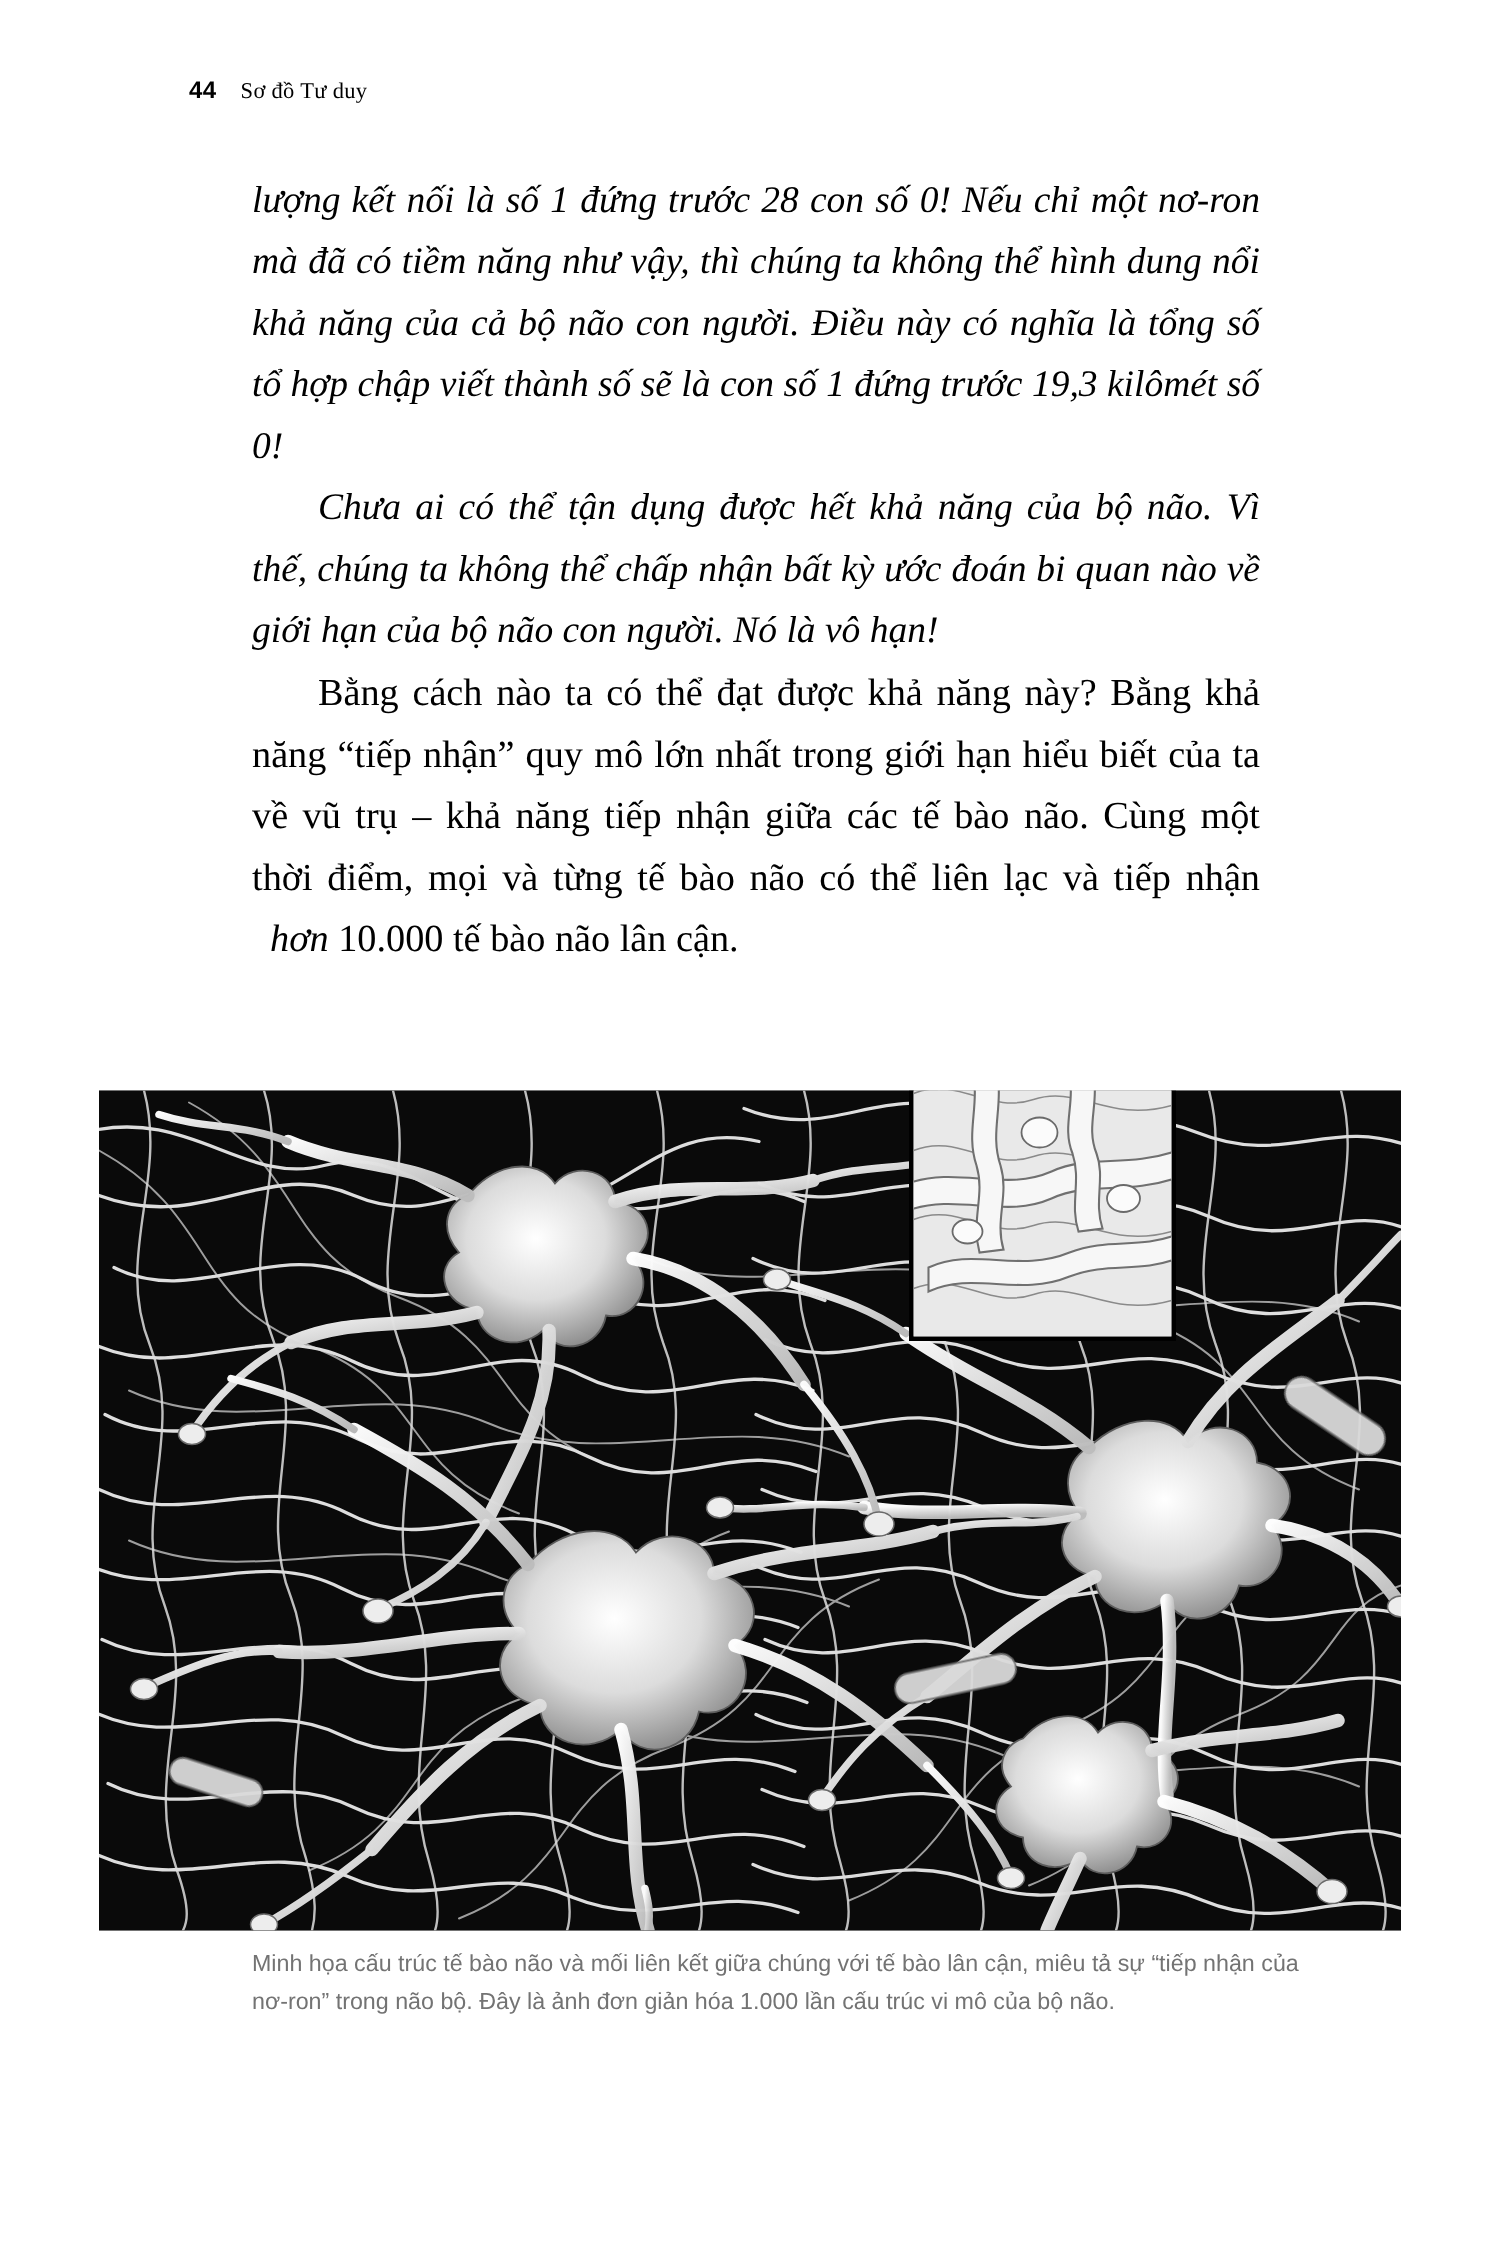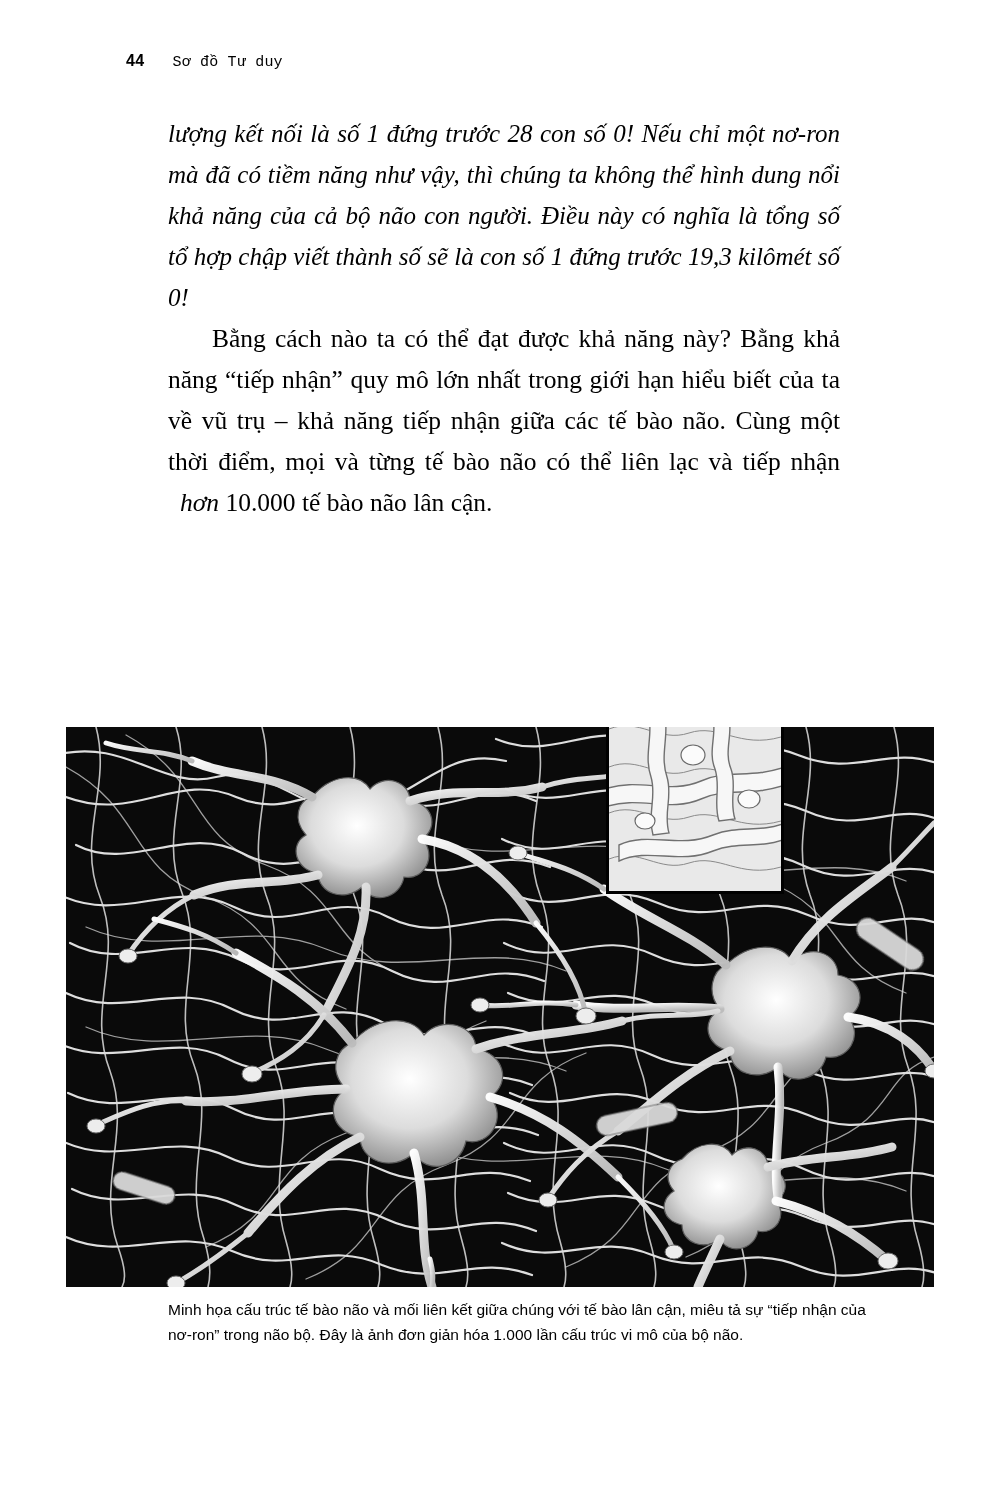--- a/index.html
+++ b/index.html
@@ -23,30 +23,30 @@
     height: 1507px;
   }
 
   
   .header {
     position: absolute;
     top: 52px;
     left: 126px;
     display: flex;
     align-items: baseline;
-    gap: 28px;
+    gap: 16px;
   }
   .folio {
     font-family: "Liberation Sans", sans-serif;
     font-size: 16px;
     font-weight: bold;
     letter-spacing: 0.3px;
   }
   .running-head {
-    font-family: Liberation Mono, monospace;
+    font-family: Liberation Serif, serif;
     font-size: 15px;
     letter-spacing: 0.2px;
   }
 
   
   .body-block {
     position: absolute;
     left: 168px;
     width: 672px;
   }
@@ -103,35 +103,36 @@
 
   
   .caption {
     position: absolute;
     left: 168px;
     top: 1298px;
     width: 700px;
     font-family: "Liberation Sans", sans-serif;
     font-size: 15.5px;
     line-height: 24.5px;
-    color: #000000;
+    color: #737373;
   }
 </style>
 </head>
 <body>
 
 <div class="page">
 
   <div class="header">
     <span class="folio">44</span>
     <span class="running-head">Sơ đồ Tư duy</span>
   </div>
 
   <div class="body-block" style="top:113px;">
     <p class="para italic">lượng kết nối là số 1 đứng trước 28 con số 0! Nếu chỉ một nơ-ron mà đã có tiềm năng như vậy, thì chúng ta không thể hình dung nổi khả năng của cả bộ não con người. Điều này có nghĩa là tổng số tổ hợp chập viết thành số sẽ là con số 1 đứng trước 19,3 kilômét số 0!</p>
+    <p class="para italic indent gap-med">Chưa ai có thể tận dụng được hết khả năng của bộ não. Vì thế, chúng ta không thể chấp nhận bất kỳ ước đoán bi quan nào về giới hạn của bộ não con người. Nó là vô hạn!</p>
     <p class="para indent gap-med"><span>Bằng cách nào ta có thể đạt được khả năng này? Bằng khả năng “tiếp nhận” quy mô lớn nhất trong giới hạn hiểu biết của ta về vũ trụ – khả năng tiếp nhận giữa các tế bào não. Cùng một thời điểm, mọi và từng tế bào não có thể liên lạc và tiếp nhận </span><em class="inline-ital">hơn</em><span> 10.000 tế bào não lân cận.</span></p>
   </div>
 
   <div class="figure">
     <svg viewBox="0 0 868 560" preserveAspectRatio="none">
       <defs>
         <radialGradient id="soma1" cx="45%" cy="40%" r="62%">
           <stop offset="0%" stop-color="#ffffff"></stop>
           <stop offset="55%" stop-color="#dcdcdc"></stop>
           <stop offset="100%" stop-color="#8f8f8f"></stop>

